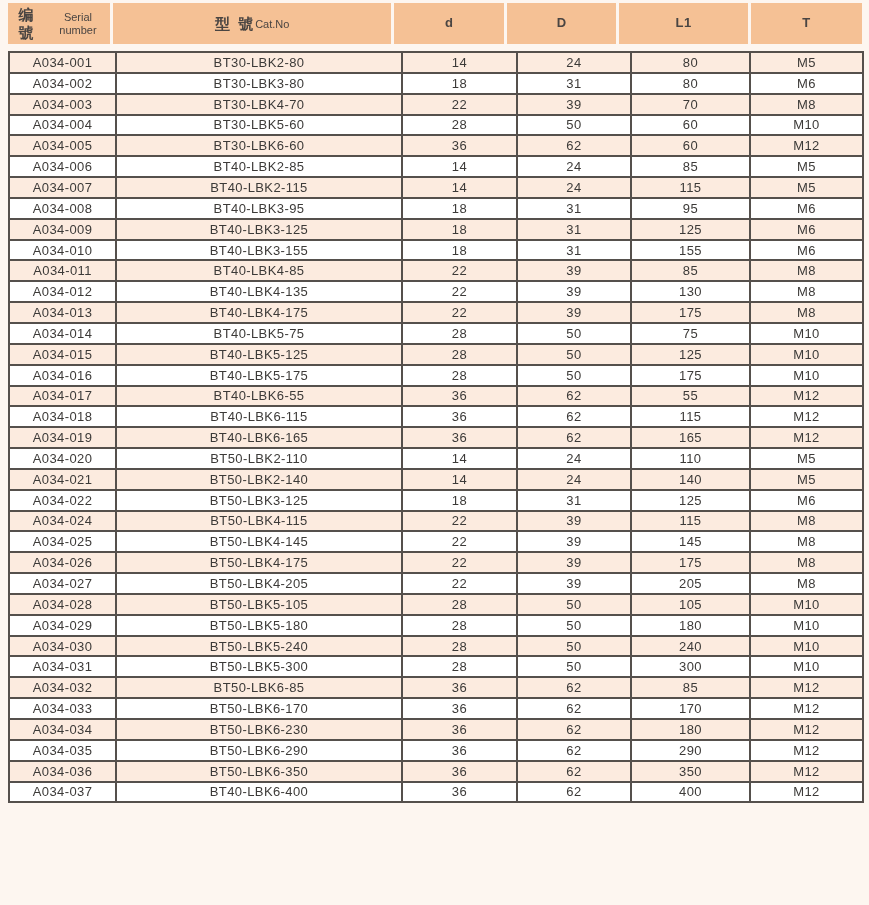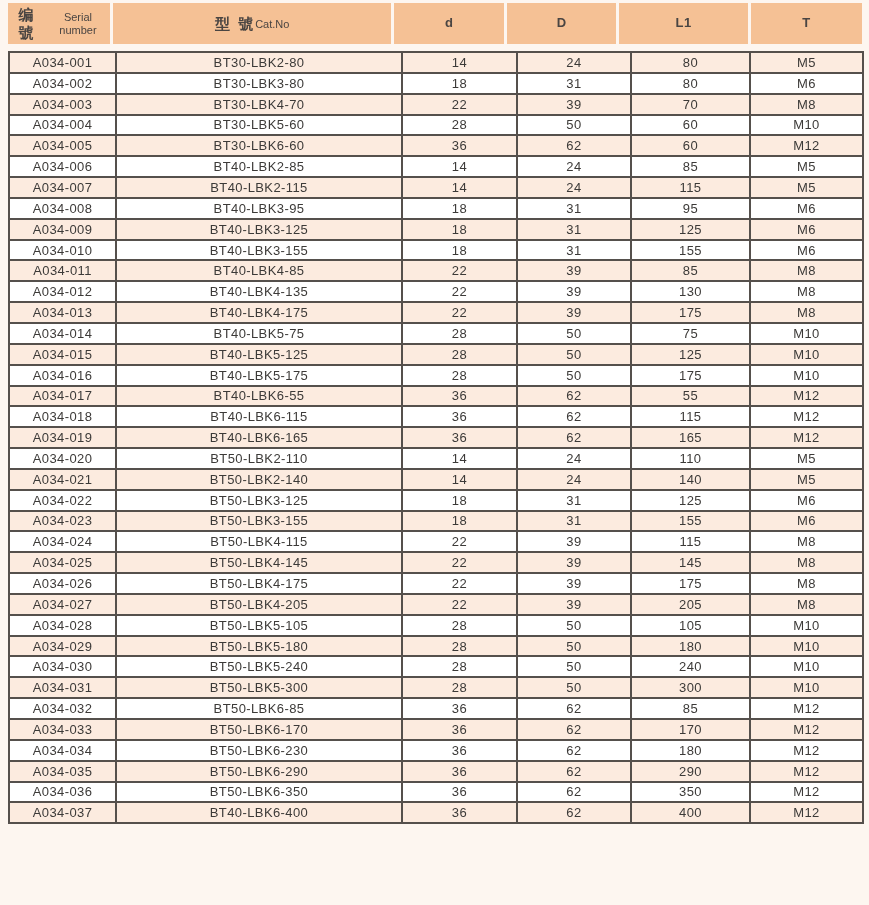--- a/index.html
+++ b/index.html
@@ -291,28 +291,20 @@
         </tr>
         <tr>
           <td>A034-022</td>
           <td>BT50-LBK3-125</td>
           <td>18</td>
           <td>31</td>
           <td>125</td>
           <td>M6</td>
         </tr>
         <tr>
-          <td>A034-023</td>
-          <td>BT50-LBK3-155</td>
-          <td>18</td>
-          <td>31</td>
-          <td>155</td>
-          <td>M6</td>
-        </tr>
-        <tr>
           <td>A034-024</td>
           <td>BT50-LBK4-115</td>
           <td>22</td>
           <td>39</td>
           <td>115</td>
           <td>M8</td>
         </tr>
         <tr>
           <td>A034-025</td>
           <td>BT50-LBK4-145</td>

